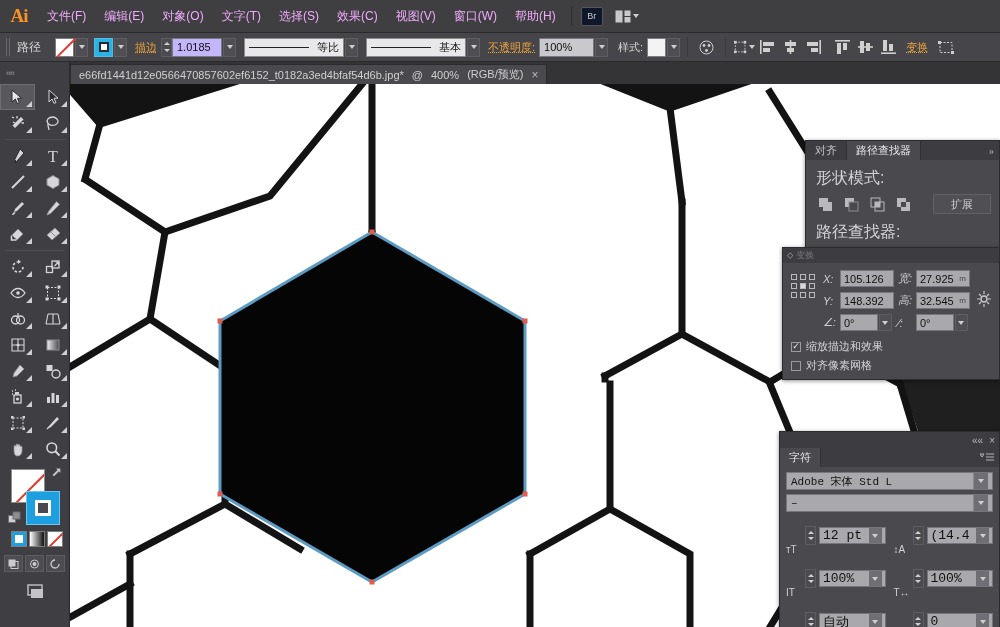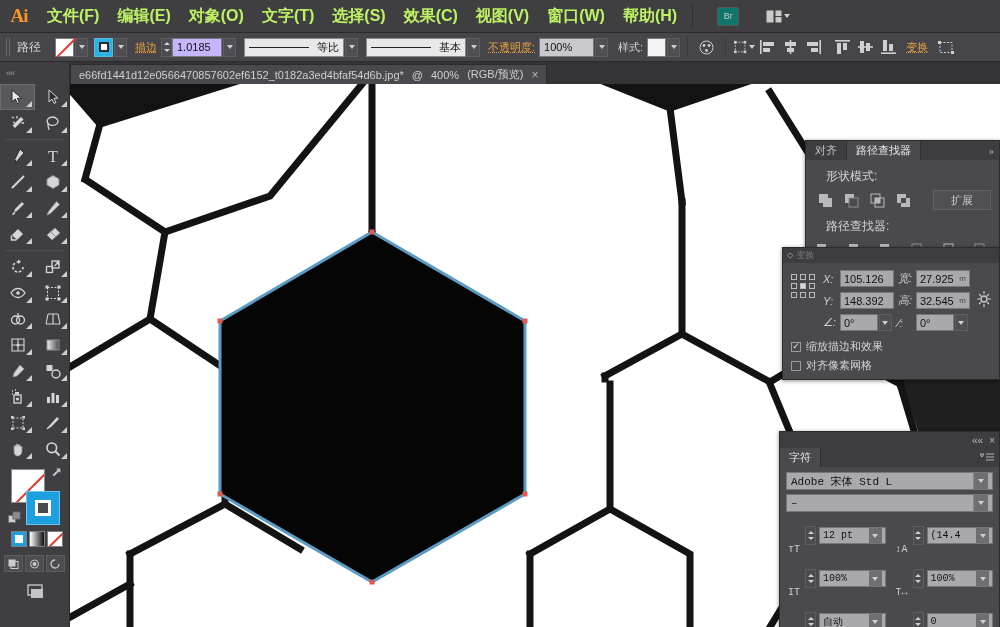--- a/index.html
+++ b/index.html
@@ -17,28 +17,27 @@
     position: absolute; left: 0; top: 0; width: 1000px; height: 33px;
     background: #3f3f42; display: flex; align-items: center;
     border-bottom: 1px solid #2b2b2d;
   }
   .ai-logo {
     width: 38px; height: 33px; display: flex; align-items: center;
     justify-content: center; color: #f79226; font-weight: bold;
     font-size: 19px; font-family: "Liberation Serif", serif; letter-spacing: -1px;
   }
   .menu-item {
-    padding: 4px 9px; font-size: 16px; color: #bef264; cursor: default;
+    padding: 4px 9px; font-size: 12px; color: #f0abfc; cursor: default;
     white-space: nowrap;
-    font-weight: bold;
   }
   .menubar-sep { width: 1px; height: 20px; background: #2e2e30; margin: 0 6px; }
   .mb-icon {
-    width: 22px; height: 19px; margin: 0 18px; border: 1px solid #57575a;
-    background: #0f766e; border-radius: 2px; display: flex;
+    width: 22px; height: 19px; margin: 0 3px; border: 1px solid #57575a;
+    background: #0f172a; border-radius: 2px; display: flex;
     align-items: center; justify-content: center;
     font-size: 9px; color: #c8c8c8;
   }
   .mb-icon2 {
     width: 26px; height: 19px; margin-left: 8px; display: flex;
     align-items: center; justify-content: center; gap: 1px; color: #c9c9c9;
   }
 
   
   .controlbar {
@@ -194,21 +193,21 @@
   }
   .panel-tabs { display: flex; height: 19px; background: #3d3d41; align-items: stretch; font-family: Liberation Serif, serif; }
   .ptab {
     display: flex; align-items: center; padding: 0 9px; font-size: 11px;
     color: #c3c3c7; border-right: 1px solid #313134;
   }
   .ptab.active { background: #4a4a4e; color: #e8e8ec; }
   .ptab-fill { flex: 1; }
   .ptab-ctrl { display: flex; align-items: center; gap: 5px; padding: 0 5px; color: #b4b4b8; font-size: 10px; }
   .panel-body { padding: 6px 8px 8px; }
-  .sec-label { font-size: 12px; color: #d2d2d6; margin: 2px 12px 5px; }
+  .sec-label { font-size: 16px; color: #d2d2d6; margin: 2px 2px 5px; }
   .pf-row { display: flex; align-items: center; gap: 4px; margin-bottom: 4px; }
   .pf-btn {
     width: 22px; height: 20px; background: #4a4a4e; display: flex;
     align-items: center; justify-content: center; color: #bcbcc0;
   }
   .expand-btn {
     margin-left: auto; height: 20px; min-width: 58px; background: #4f4f54;
     border: 1px solid #606065; color: #cacace; font-size: 11px;
     display: flex; align-items: center; justify-content: center; padding: 0 8px;
   }
@@ -250,25 +249,25 @@
     font-size: 11px; display: flex; align-items: center; padding: 0 4px;
     margin-bottom: 4px; font-family: "Liberation Mono", monospace;
   }
   .char-sel .dd {
     margin-left: auto; width: 15px; height: 16px; background: #6e6e74;
     display: flex; align-items: center; justify-content: center;
     border-left: 1px solid #87878d;
   }
   .char-grid { display: grid; grid-template-columns: 1fr 1fr; gap: 4px 8px; }
   .cf { display: flex; align-items: center; gap: 3px; }
-  .cf-icon { width: 16px; color: #cfcfd3; font-size: 10px; text-align: center;
-    font-family: Liberation Mono, monospace; margin-top: 28px; }
+  .cf-icon { width: 16px; color: #cfcfd3; font-size: 10px; text-align: left;
+    font-family: Liberation Sans, sans-serif; margin-top: 28px; }
   .cf-inp {
     flex: 1; height: 17px; background: #a9a9ad; border: 1px solid #76767c;
-    color: #111; font-size: 10px; display: flex; align-items: center; padding: 0 3px;
+    color: #111; font-size: 13px; display: flex; align-items: center; padding: 0 3px;
     font-family: "Liberation Mono", monospace;
   }
   .cf-inp .dd { margin-left: auto; width: 13px; height: 15px; background: #6e6e74;
     display: flex; align-items: center; justify-content: center; }
 </style>
 </head>
 <body>
 
 <div class="app">
 

